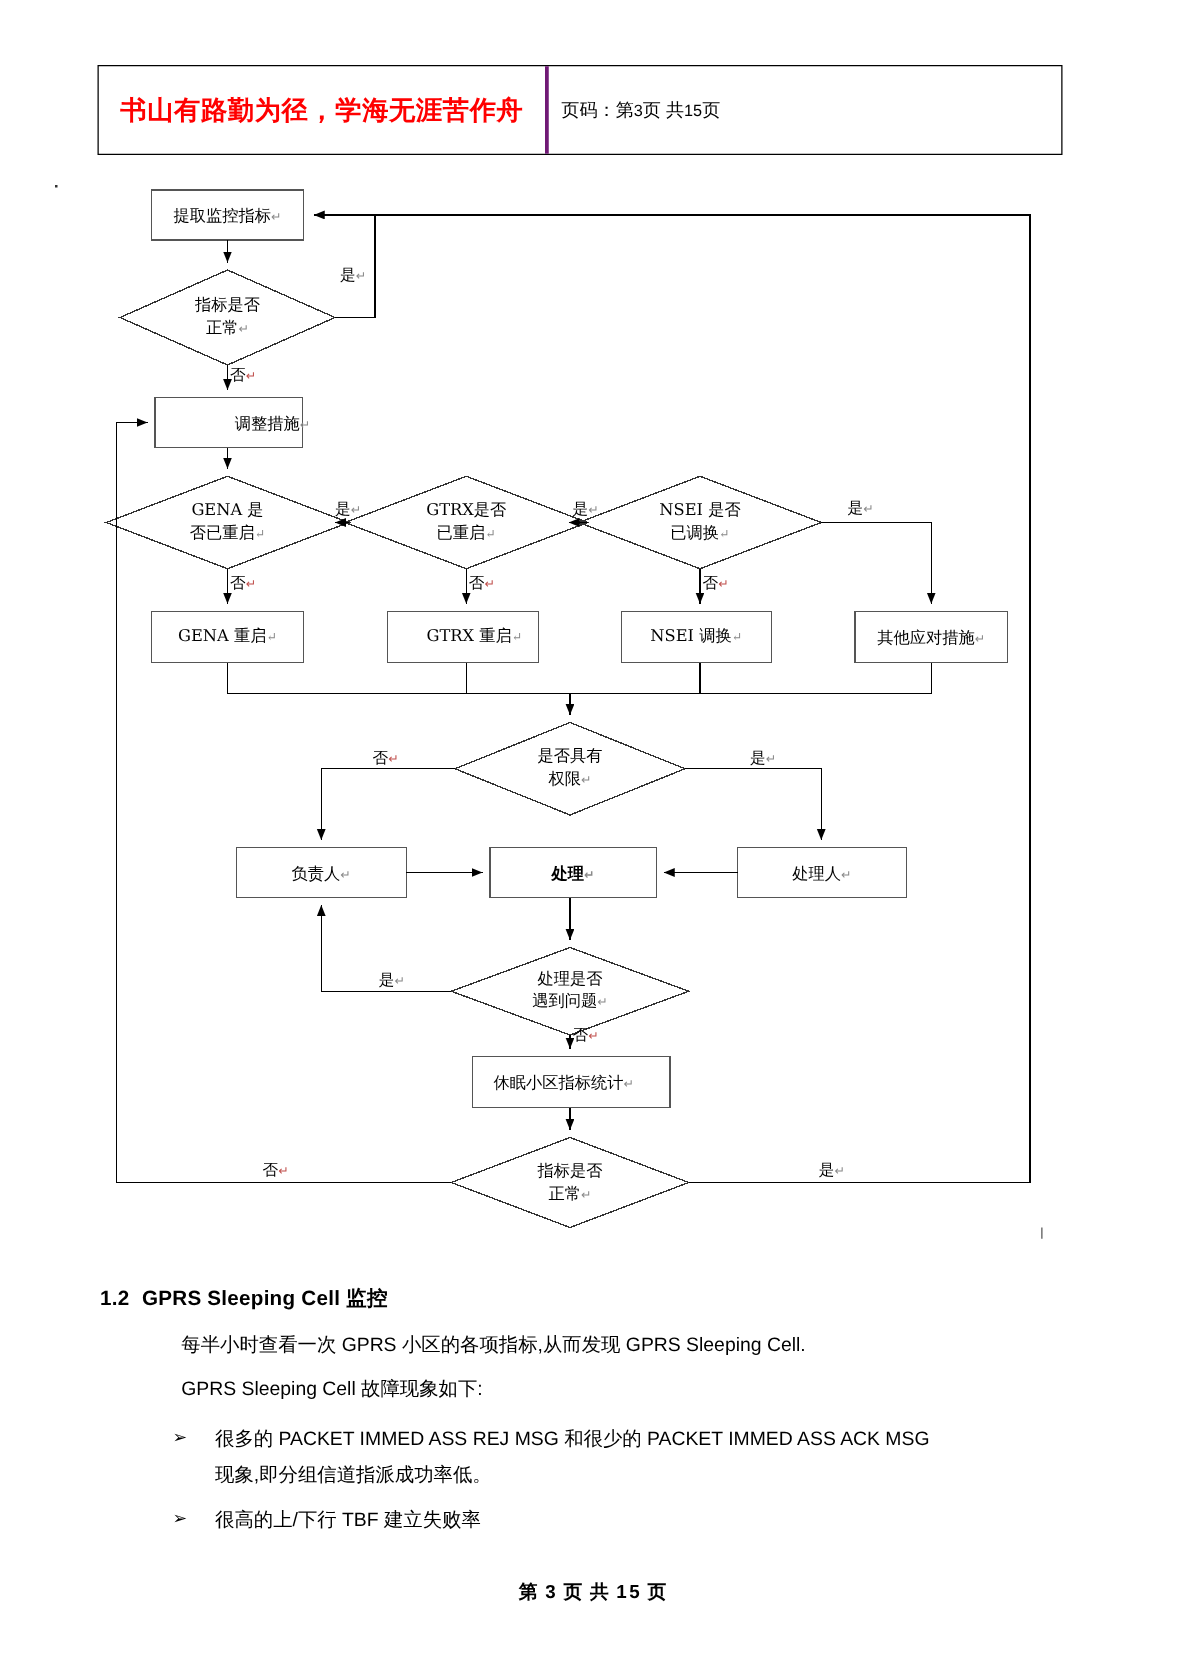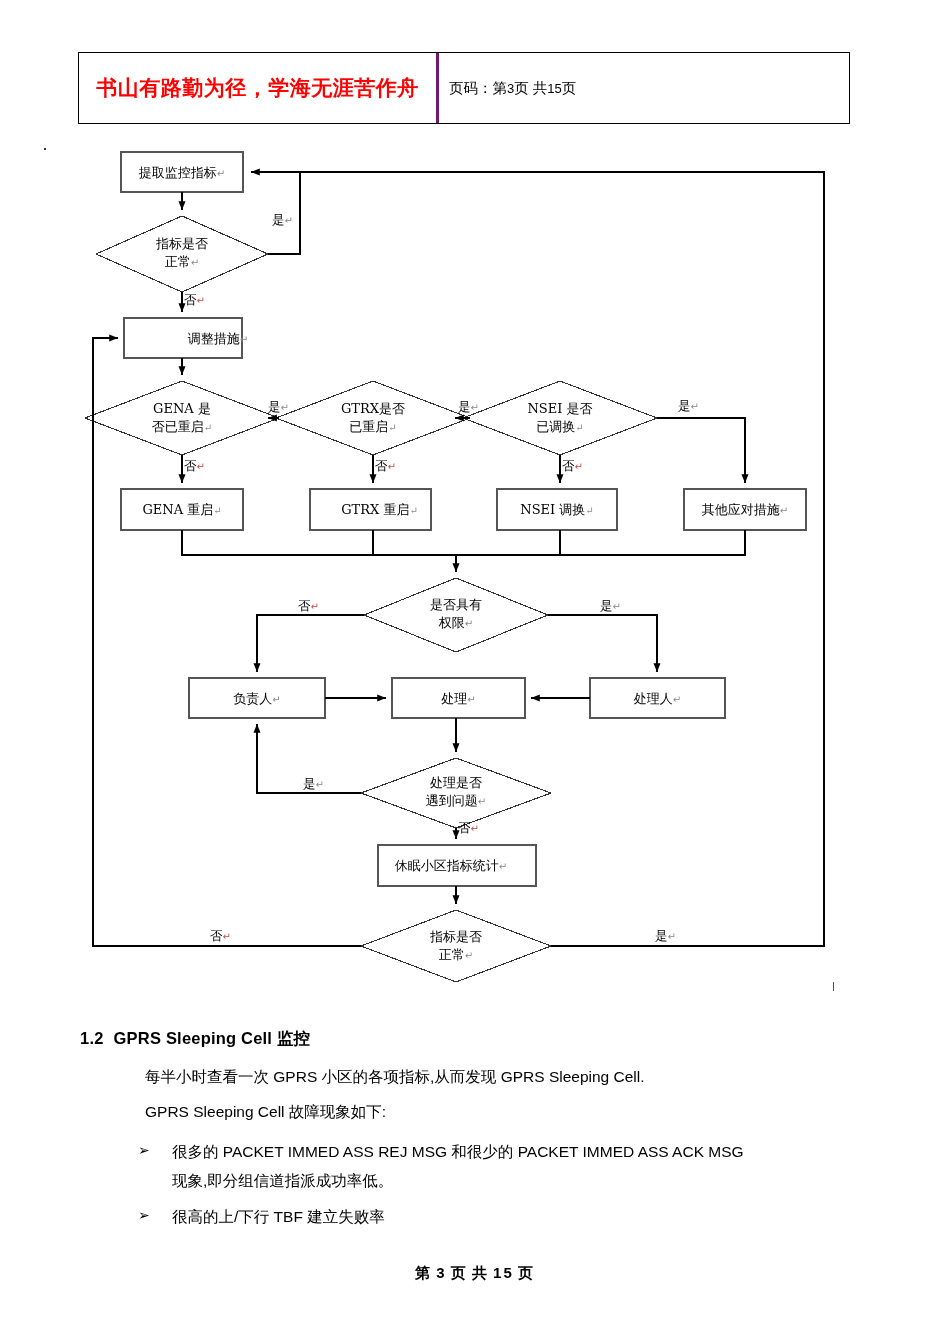--- a/index.html
+++ b/index.html
@@ -277,21 +277,21 @@
   <div class="node-label serif" style="left:310px; top:501px; width:99px;margin-left:20px;"><span>GTRX 重启</span><span class="pilcrow">↵</span></div>
   <div class="node-label serif" style="left:497px; top:501px; width:120px;"><span>NSEI 调换</span><span class="pilcrow">↵</span></div>
   <div class="node-label" style="left:684px; top:501px; width:122px;"><span>其他应对措施</span><span class="pilcrow">↵</span></div>
 
   <div class="node-label" style="left:364px; top:596px; width:184px;">
     <div><span>是否具有</span></div>
     <div><span>权限</span><span class="pilcrow">↵</span></div>
   </div>
 
   <div class="node-label" style="left:189px; top:690px; width:136px;"><span>负责人</span><span class="pilcrow">↵</span></div>
-  <div class="node-label" style="left:392px; top:690px; width:133px;"><span>处理</span><span class="pilcrow">↵</span></div>
+  <div class="node-label" style="left:392px; top:690px; width:133px;font-weight:bold;"><span>处理</span><span class="pilcrow">↵</span></div>
   <div class="node-label" style="left:590px; top:690px; width:135px;"><span>处理人</span><span class="pilcrow">↵</span></div>
 
   <div class="node-label" style="left:361px; top:774px; width:190px;">
     <div><span>处理是否</span></div>
     <div><span>遇到问题</span><span class="pilcrow">↵</span></div>
   </div>
 
   <div class="node-label" style="left:378px; top:857px; width:146px;"><span>休眠小区指标统计</span><span class="pilcrow">↵</span></div>
 
   <div class="node-label" style="left:361px; top:928px; width:190px;">

